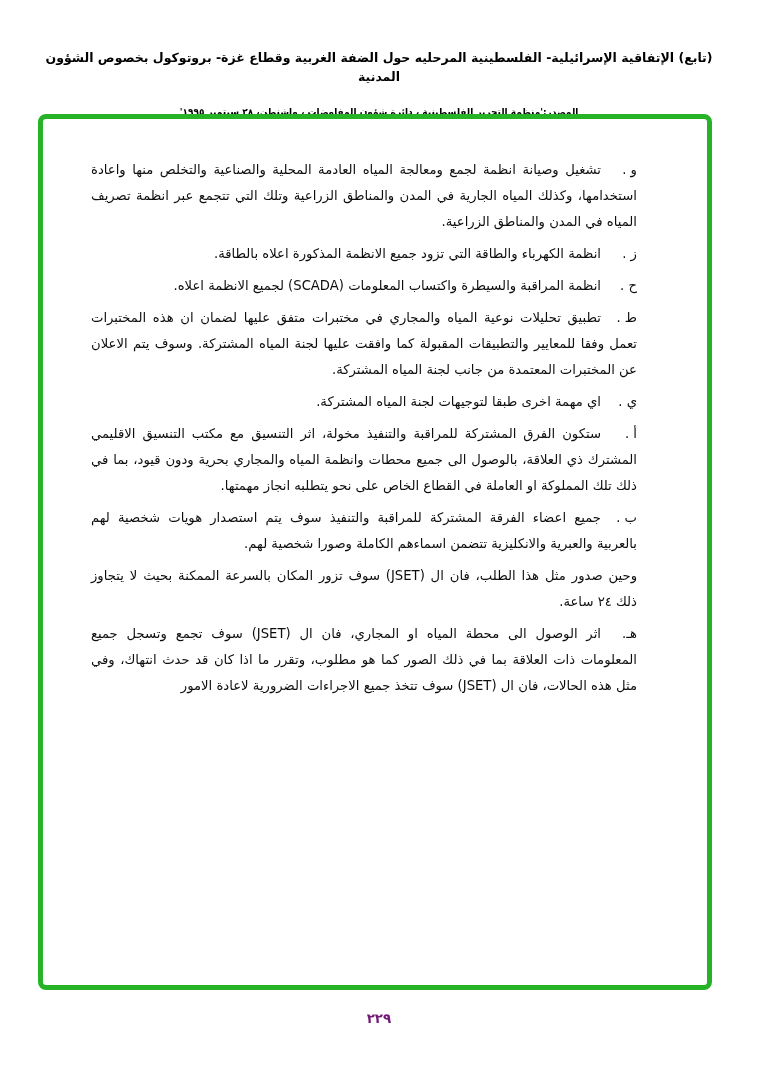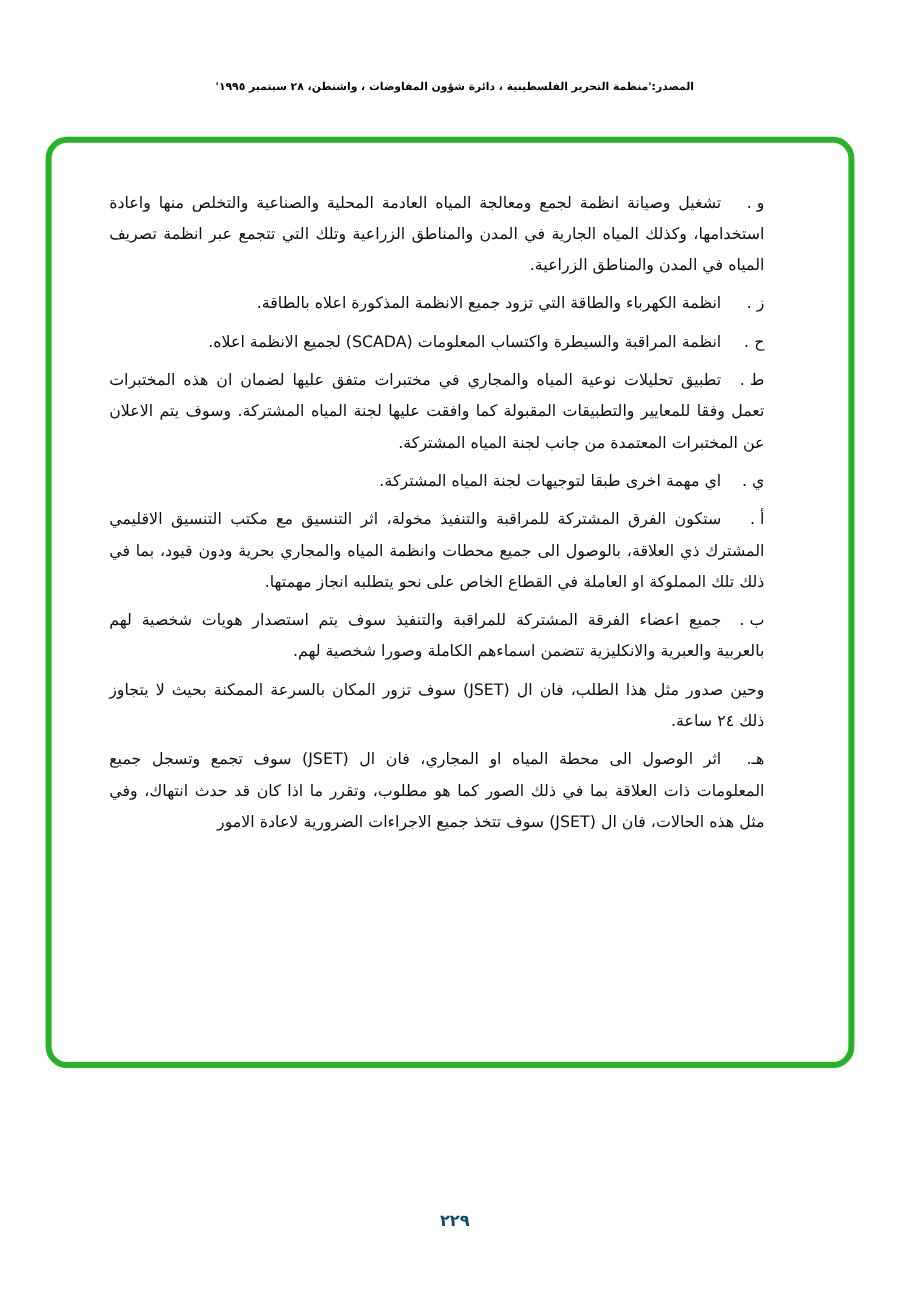--- a/index.html
+++ b/index.html
@@ -9,40 +9,41 @@
   }
   .page{position:absolute;inset:0;direction:rtl;}
   .doc-header{
     position:absolute;top:48px;left:28px;right:28px;
     text-align:center;font-weight:bold;font-size:12.5px;line-height:1.55;color:#000;
   }
   .doc-source{
     margin-top:19px;font-size:9px;font-weight:bold;color:#000;letter-spacing:0;
   }
   .content-box{
-    position:absolute;top:114px;left:38px;width:674px;height:776px;
-    box-sizing:border-box;border:5px solid #27b327;border-radius:18px;
+    position:absolute;top:114px;left:38px;width:674px;height:876px;
+    box-sizing:border-box;border:5px solid #27b327;border-radius:8px;
     padding:38px 70px 20px 48px;background:#fff;direction:rtl;
   }
   .item{
     font-size:13.2px;line-height:26px;text-align:justify;text-justify:inter-word;
     color:#0d0d0d;margin:0 0 6px 0;direction:rtl;
   }
   .marker{display:inline-block;width:36px;vertical-align:top;}
   .footer{
     position:absolute;bottom:52px;left:0;right:0;text-align:center;
-    font-weight:bold;font-size:13.5px;color:#0c4a6e;
+    font-weight:bold;font-size:13.5px;color:#701a75;
   }
 </style>
 </head>
 <body>
 
 <div class="page">
 
   <div class="doc-header">
+    <div>(تابع) الإتفاقية الإسرائيلية- الفلسطينية المرحليه حول الضفة الغربية وقطاع غزة- بروتوكول بخصوص الشؤون المدنية</div>
     <div class="doc-source">المصدر:'منظمة التحرير الفلسطينية ، دائرة شؤون المفاوضات ، واشنطن، ٢٨ سبتمبر ١٩٩٥'</div>
   </div>
 
   <div class="content-box">
 
     <p class="item"><span class="marker">و .</span><span>تشغيل وصيانة انظمة لجمع ومعالجة المياه العادمة المحلية والصناعية والتخلص منها واعادة استخدامها، وكذلك المياه الجارية في المدن والمناطق الزراعية وتلك التي تتجمع عبر انظمة تصريف المياه في المدن والمناطق الزراعية.</span></p>
 
     <p class="item"><span class="marker">ز .</span><span>انظمة الكهرباء والطاقة التي تزود جميع الانظمة المذكورة اعلاه بالطاقة.</span></p>
 
     <p class="item"><span class="marker">ح .</span><span>انظمة المراقبة والسيطرة واكتساب المعلومات (SCADA) لجميع الانظمة اعلاه.</span></p>

